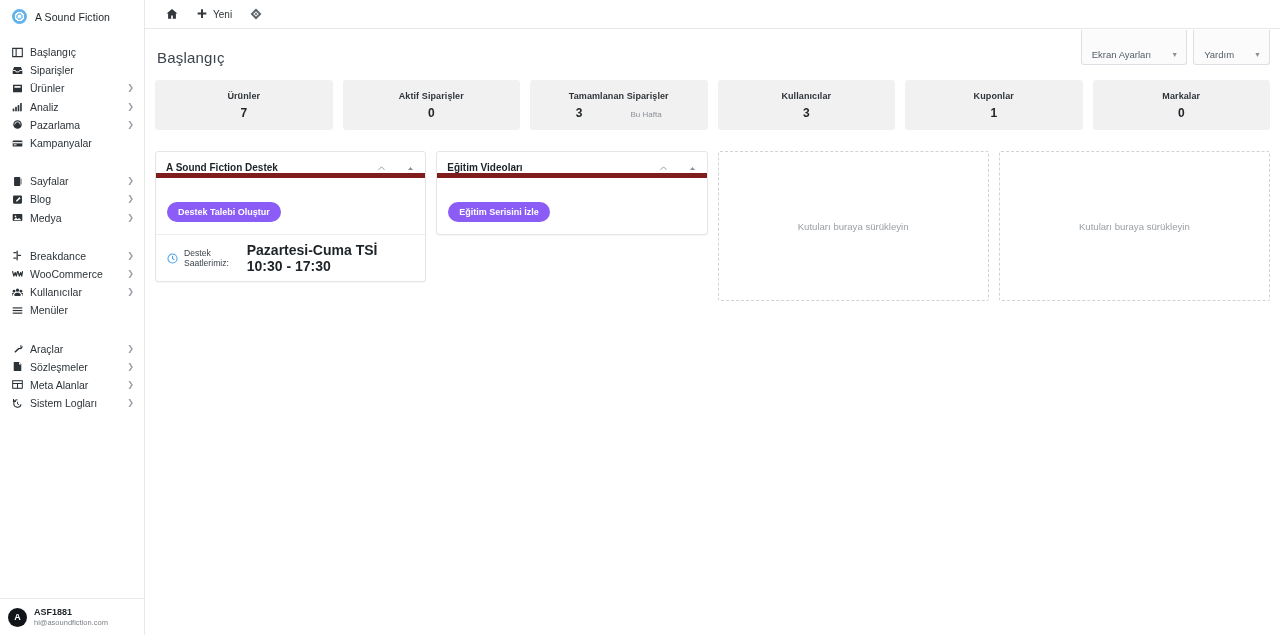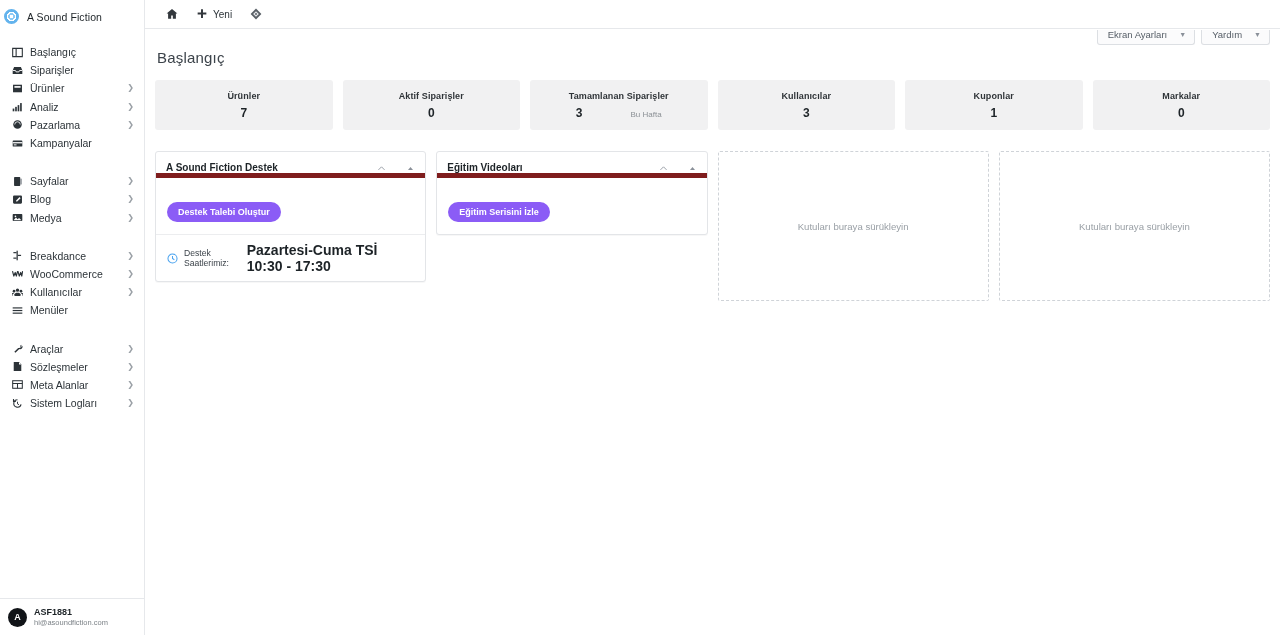--- a/index.html
+++ b/index.html
@@ -15,21 +15,21 @@
   
   .sidebar {
     width: 145px; height: 635px;
     background: #ffffff;
     border-right: 1px solid #e6e8eb;
     flex: 0 0 145px;
     position: relative;
   }
   .brand {
     display: flex; align-items: center; gap: 8px;
-    padding: 9px 0 9px 4px; height: 33px;
+    padding: 9px 0 9px 12px; height: 33px;
   }
   .brand-logo {
     width: 15px; height: 15px; border-radius: 50%;
     border: 2px solid #63b3ed;
     background: radial-gradient(circle at 50% 50%, #ffffff 0 22%, #8ecaf5 23% 42%, #ffffff 43% 60%, #63b3ed 61% 100%);
     flex: 0 0 15px;
   }
   .brand-name { font-size: 10.5px; color: #1d2327; letter-spacing: .1px; }
 
   .nav-group { padding: 6px 0; }
@@ -84,22 +84,22 @@
   .tb-item svg { width: 12px; height: 12px; fill: #32373c; display: block; }
 
   .screen-opts {
     position: absolute; right: 10px; top: 30px;
     display: flex; gap: 6px;
   }
   .sobtn {
     border: 1px solid #dcdfe3; border-top: none;
     background: #fbfbfc; border-radius: 0 0 3px 3px;
     font-size: 9.5px; color: #555d66;
-    padding: 0 8px 4px 10px;
-    display: flex; align-items: center; gap: 12px;
+    padding: 20px 8px 4px 10px;
+    display: flex; align-items: center; gap: 20px;
     cursor: pointer; line-height: 1;
   }
   .sobtn .tri { font-size: 7px; color: #8a9099; }
 
   .page-title {
     font-size: 15px; font-weight: 400; color: #3c434a;
     padding: 20px 0 0 12px; letter-spacing: .2px;
   }
 
   

